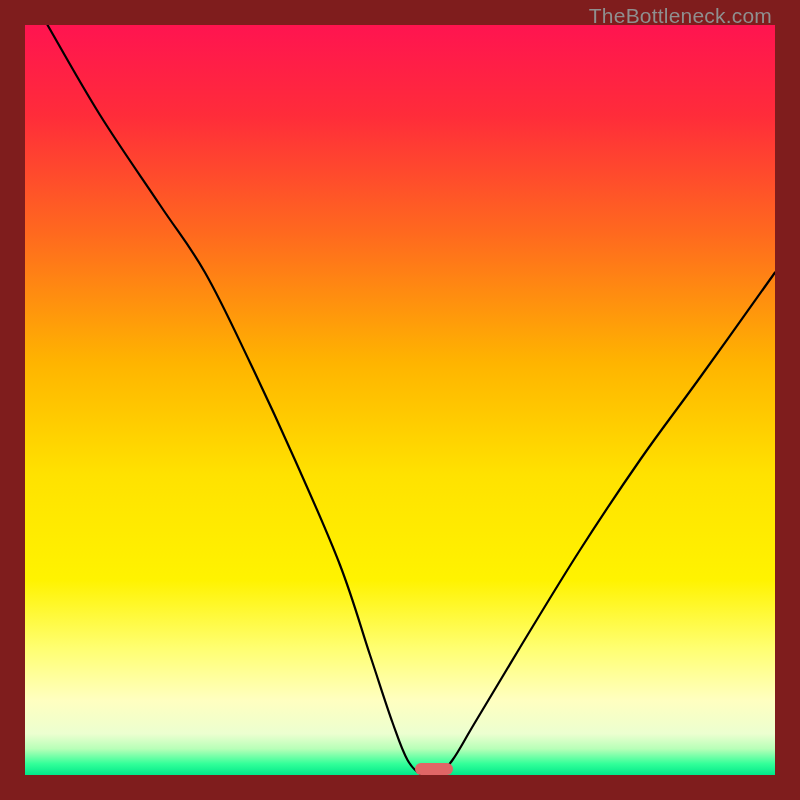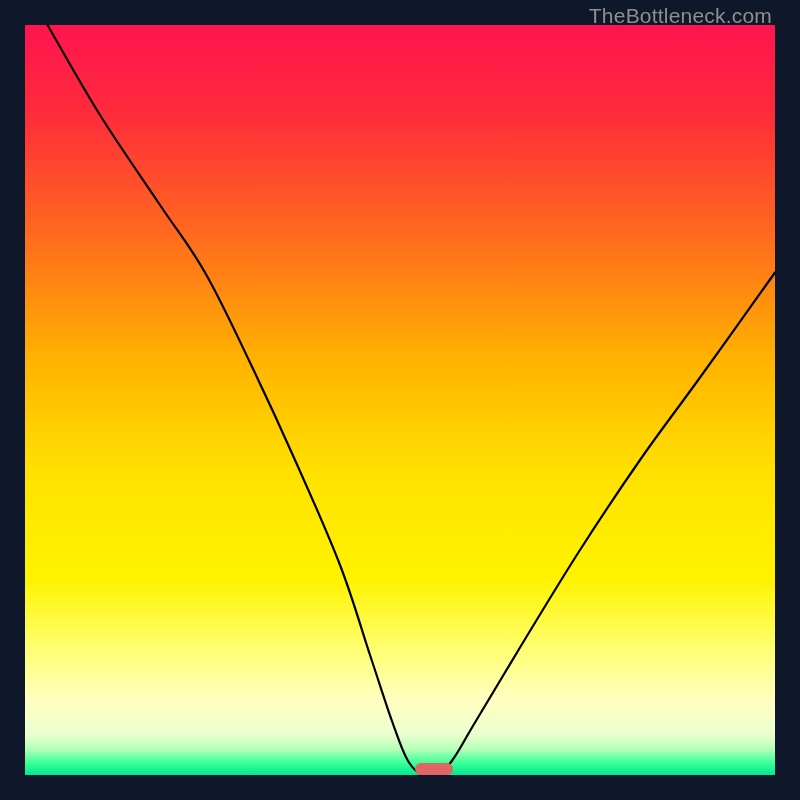--- a/index.html
+++ b/index.html
@@ -10,21 +10,21 @@
     background: #000;
     overflow: hidden;
     font-family: Arial, Helvetica, sans-serif;
   }
   .frame {
     position: absolute;
     left: 0;
     top: 0;
     width: 800px;
     height: 800px;
-    background: #0f172a;
+    background: #7f1d1d;
   }
   .plot-area {
     position: absolute;
     left: 25px;
     top: 25px;
     width: 750px;
     height: 750px;
     overflow: hidden;
   }
   .gradient {

